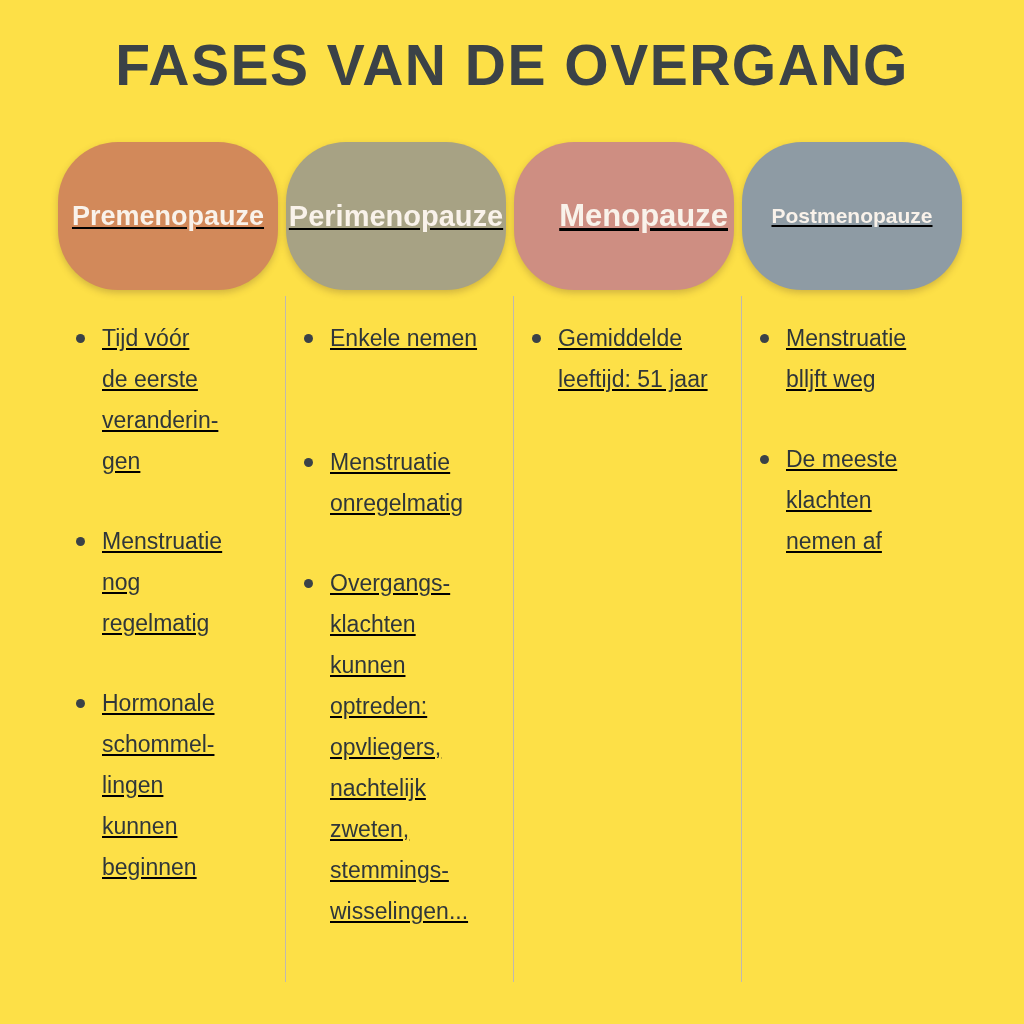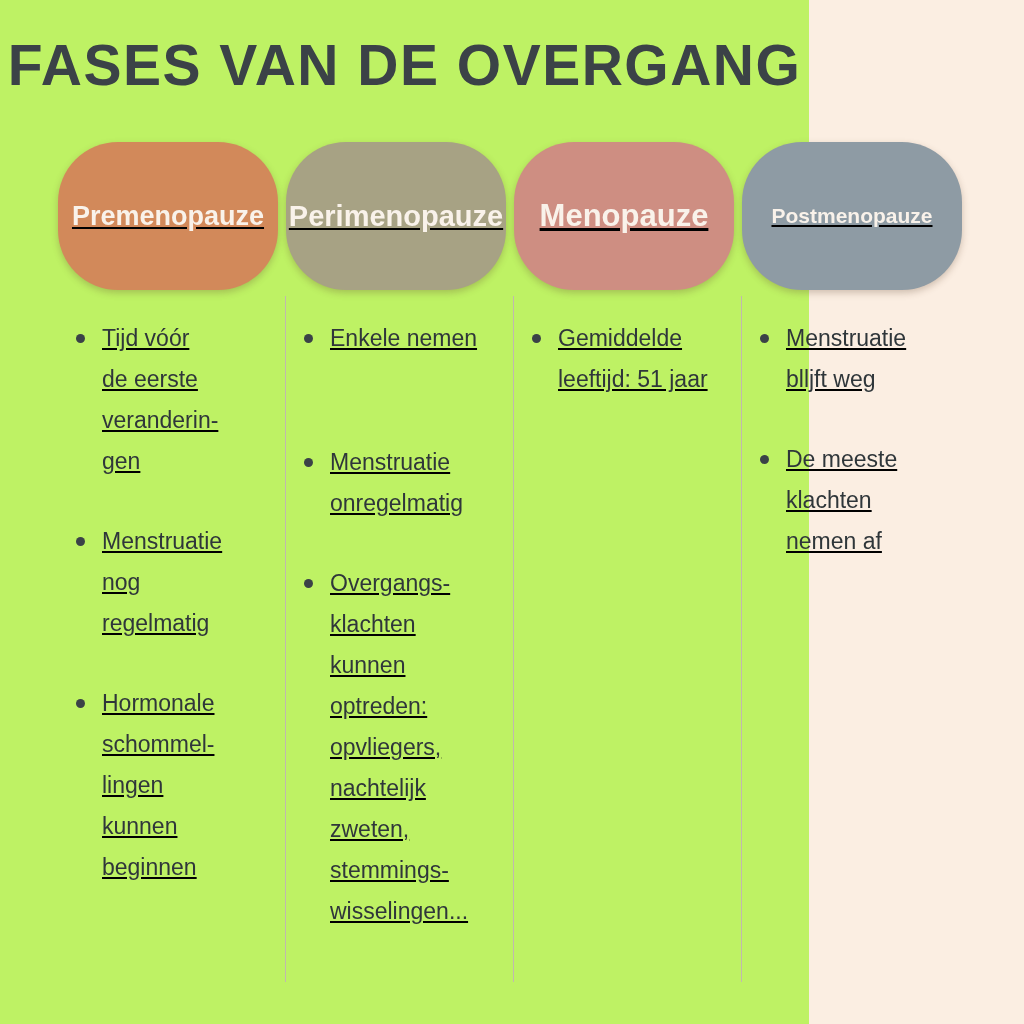--- a/index.html
+++ b/index.html
@@ -5,22 +5,22 @@
   html, body { margin: 0; padding: 0; }
   body {
     width: 1024px; height: 1024px;
     background: #fbeee2;
     font-family: "Liberation Sans", sans-serif;
     overflow: hidden;
     position: relative;
   }
   .page {
     position: relative;
-    width: 809px; height: 1024px;
-    background: #bef264;
+    width: 1024px; height: 1024px;
+    background: #fde047;
   }
   h1.title {
     margin: 0;
     padding-top: 32px;
     text-align: center;
     font-size: 57px;
     font-weight: 700;
     letter-spacing: 1.5px;
     color: #3b4247;
   }
@@ -43,21 +43,21 @@
     justify-content: center;
     color: #f9f2ea;
     font-weight: 700;
     box-shadow: 0 3px 7px rgba(96, 70, 48, 0.28);
     box-sizing: border-box;
     padding: 0 6px;
     text-align: center;
   }
   .column:nth-child(1) .pill { font-size: 27px; }
   .column:nth-child(2) .pill { font-size: 29px; }
-  .column:nth-child(3) .pill { font-size: 31px; }
+  .column:nth-child(3) .pill { font-size: 31px; justify-content: flex-end; }
   .column:nth-child(4) .pill { font-size: 21px; }
   ul.items {
     list-style: none;
     margin: 28px 0 0 0;
     padding: 0 6px 0 18px;
   }
   ul.items li {
     position: relative;
     padding-left: 26px;
     font-size: 23px;

